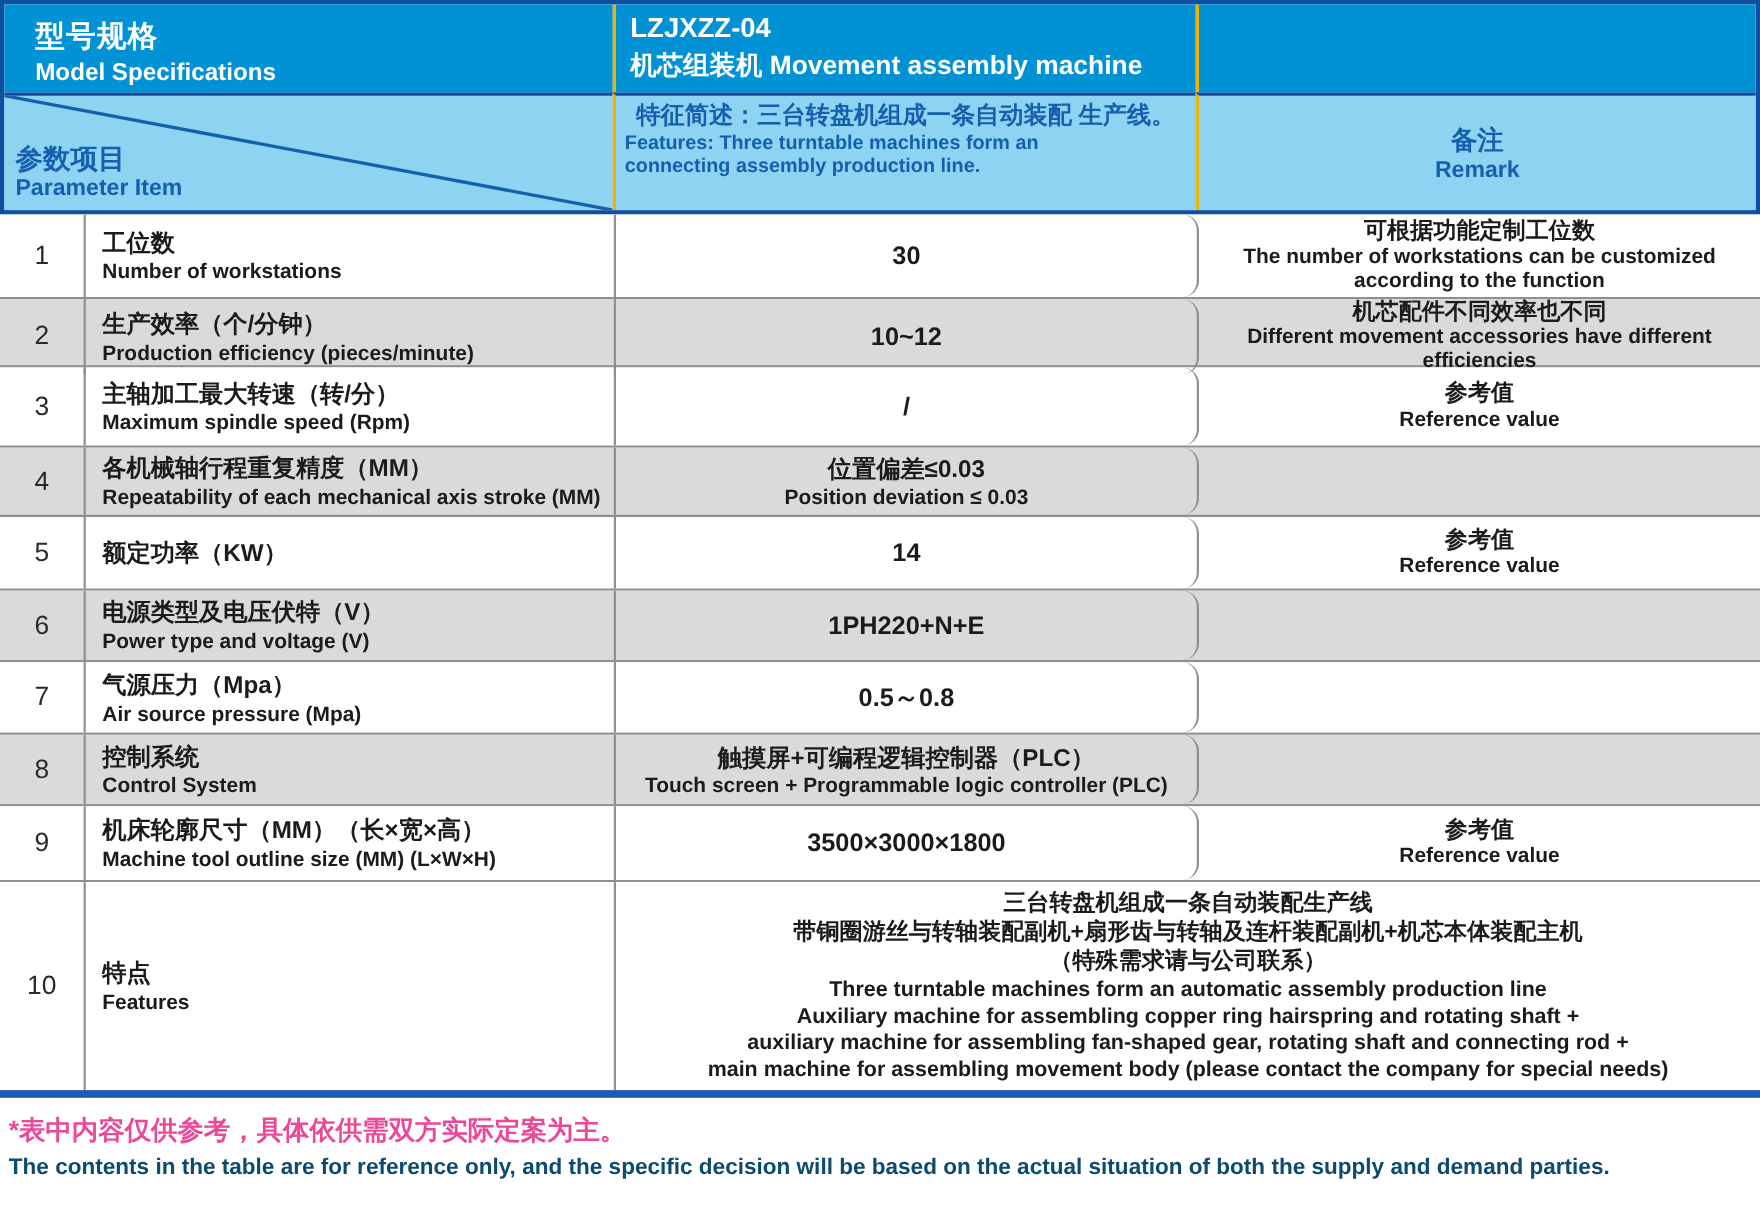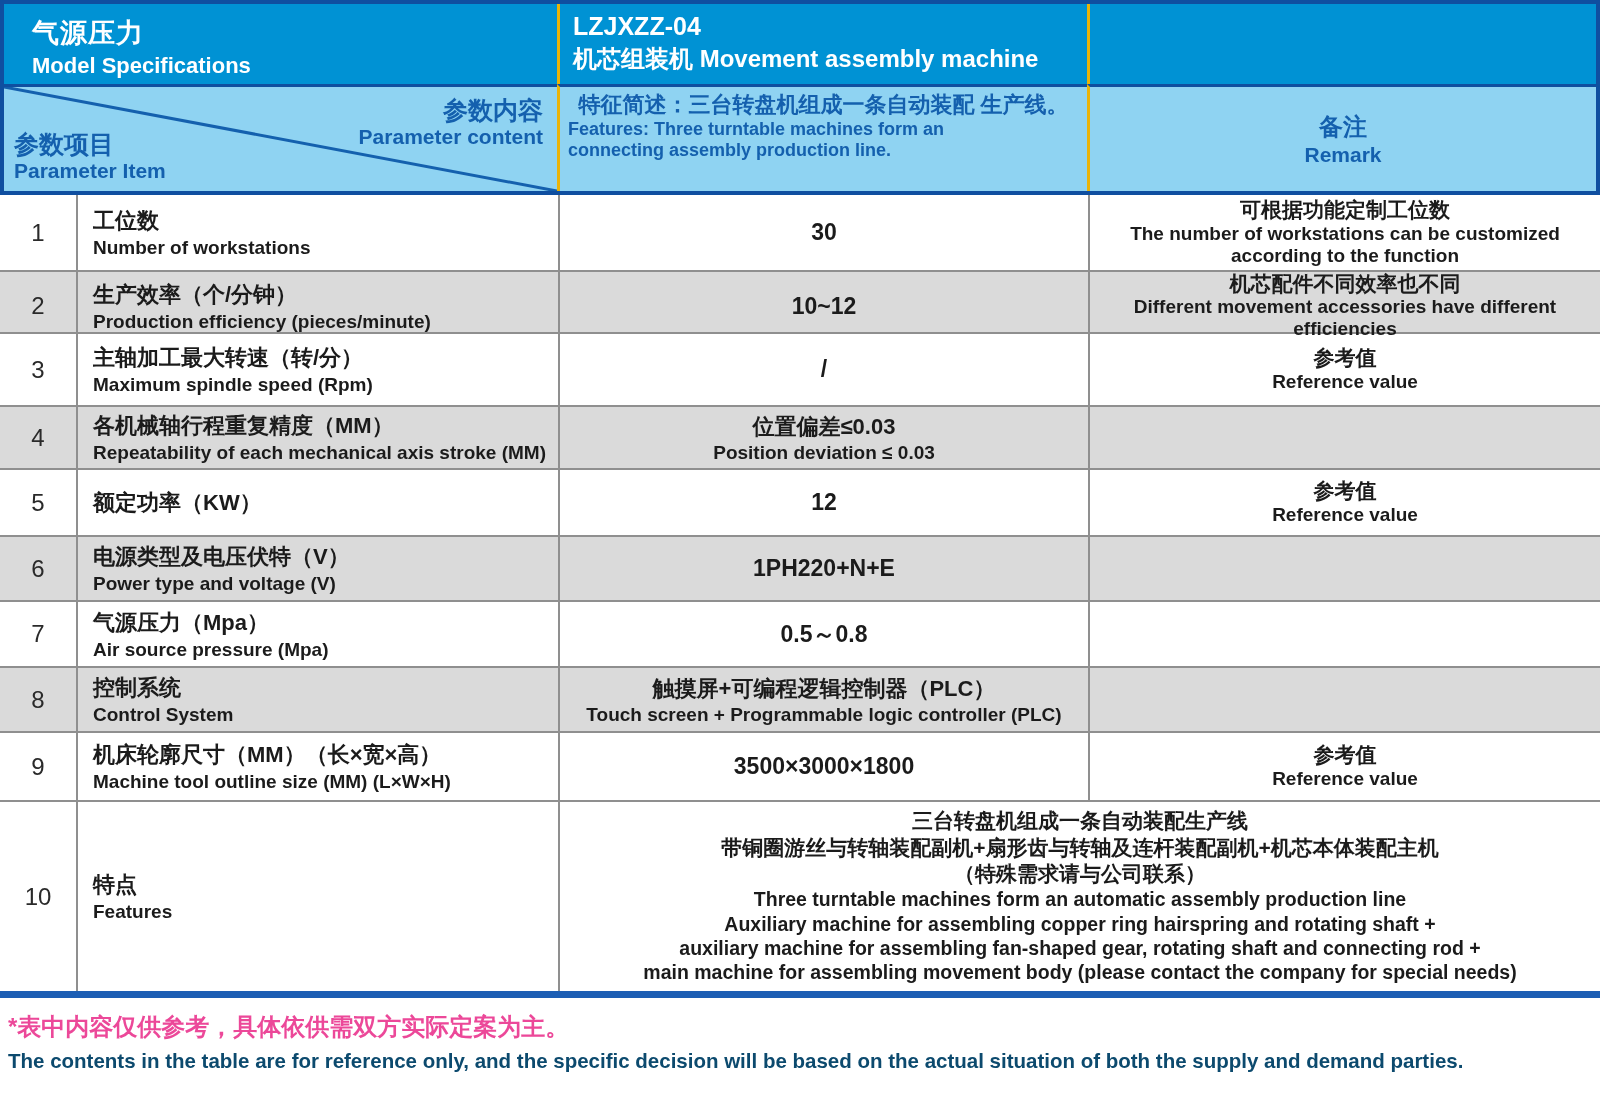--- a/index.html
+++ b/index.html
@@ -42,21 +42,21 @@
     border-bottom:2px solid #8F8F8F; background:#ffffff;
   }
   .tr.alt { background:#DADADA; }
   .tr:last-of-type { border-bottom:none; }
   .td { border-right:2px solid #8F8F8F; display:flex; flex-direction:column; justify-content:center; }
   .td:last-child { border-right:none; }
   .td.no { align-items:center; font-size:24px; font-weight:400; color:#2a2a2a; }
   .td.item { padding-left:15px; }
   .td.item .zh { font-size:22px; font-weight:bold; }
   .td.item .en { font-size:19px; font-weight:bold; margin-top:1px; }
-  .td.val { align-items:center; text-align:center; }
+  .td.val { align-items:center; text-align:center;border-radius:15px; }
   .td.val .single { font-size:23px; font-weight:600; }
   .td.val .zh { font-size:22px; font-weight:bold; }
   .td.val .en { font-size:19px; font-weight:bold; }
   .td.rem { align-items:center; text-align:center; line-height:1.16; padding:0 6px; }
   .td.rem .zh { font-size:21px; font-weight:bold; }
   .td.rem .en { font-size:19px; font-weight:bold; }
   .td.merged { grid-column:3 / 5; align-items:center; text-align:right; line-height:1.25; }
   .td.merged .zh { font-size:21px; font-weight:bold; }
   .td.merged .en { font-size:19.5px; font-weight:bold; }
   .accent-line { width:1600px; height:7px; background:#1C5EB4; }
@@ -65,37 +65,33 @@
   .footnote .en { font-size:20.5px; font-weight:bold; color:#0c4a6e; margin-top:6px; }
 </style>
 </head>
 <body>
 
 <div class="page">
 
   <div class="thead">
 
     <div class="hc blue model-cell">
-      <div class="zh">气源压力</div>
+      <div class="zh">型号规格</div>
       <div class="en">Model Specifications</div>
     </div>
     <div class="hc blue bl mval-cell">
       <div class="l1">LZJXZZ-04</div>
       <div class="l2">机芯组装机 Movement assembly machine</div>
     </div>
     <div class="hc blue bl"></div>
 
     <div class="hc light">
       <svg class="diag-svg" viewBox="0 0 553 104" preserveAspectRatio="none">
         <line x1="0" y1="0" x2="553" y2="104" stroke="#1460AE" stroke-width="3"></line>
       </svg>
-      <div class="diag-content">
-        <div class="zh">参数内容</div>
-        <div class="en">Parameter content</div>
-      </div>
       <div class="diag-item">
         <div class="zh">参数项目</div>
         <div class="en">Parameter Item</div>
       </div>
     </div>
     <div class="hc light bl feat-cell">
       <div class="zh">特征简述：三台转盘机组成一条自动装配 生产线。</div>
       <div class="en">Features: Three turntable machines form an</div>
       <div class="en">connecting assembly production line.</div>
     </div>
@@ -167,21 +163,21 @@
         <div class="en"></div>
       </div>
     </div>
 
     <div class="tr" style="height:67px">
       <div class="td no">5</div>
       <div class="td item">
         <div class="zh">额定功率（KW）</div>
       </div>
       <div class="td val">
-        <div class="single">12</div>
+        <div class="single">14</div>
       </div>
       <div class="td rem">
         <div class="zh">参考值</div>
         <div class="en">Reference value</div>
       </div>
     </div>
 
     <div class="tr alt" style="height:65px">
       <div class="td no">6</div>
       <div class="td item">

